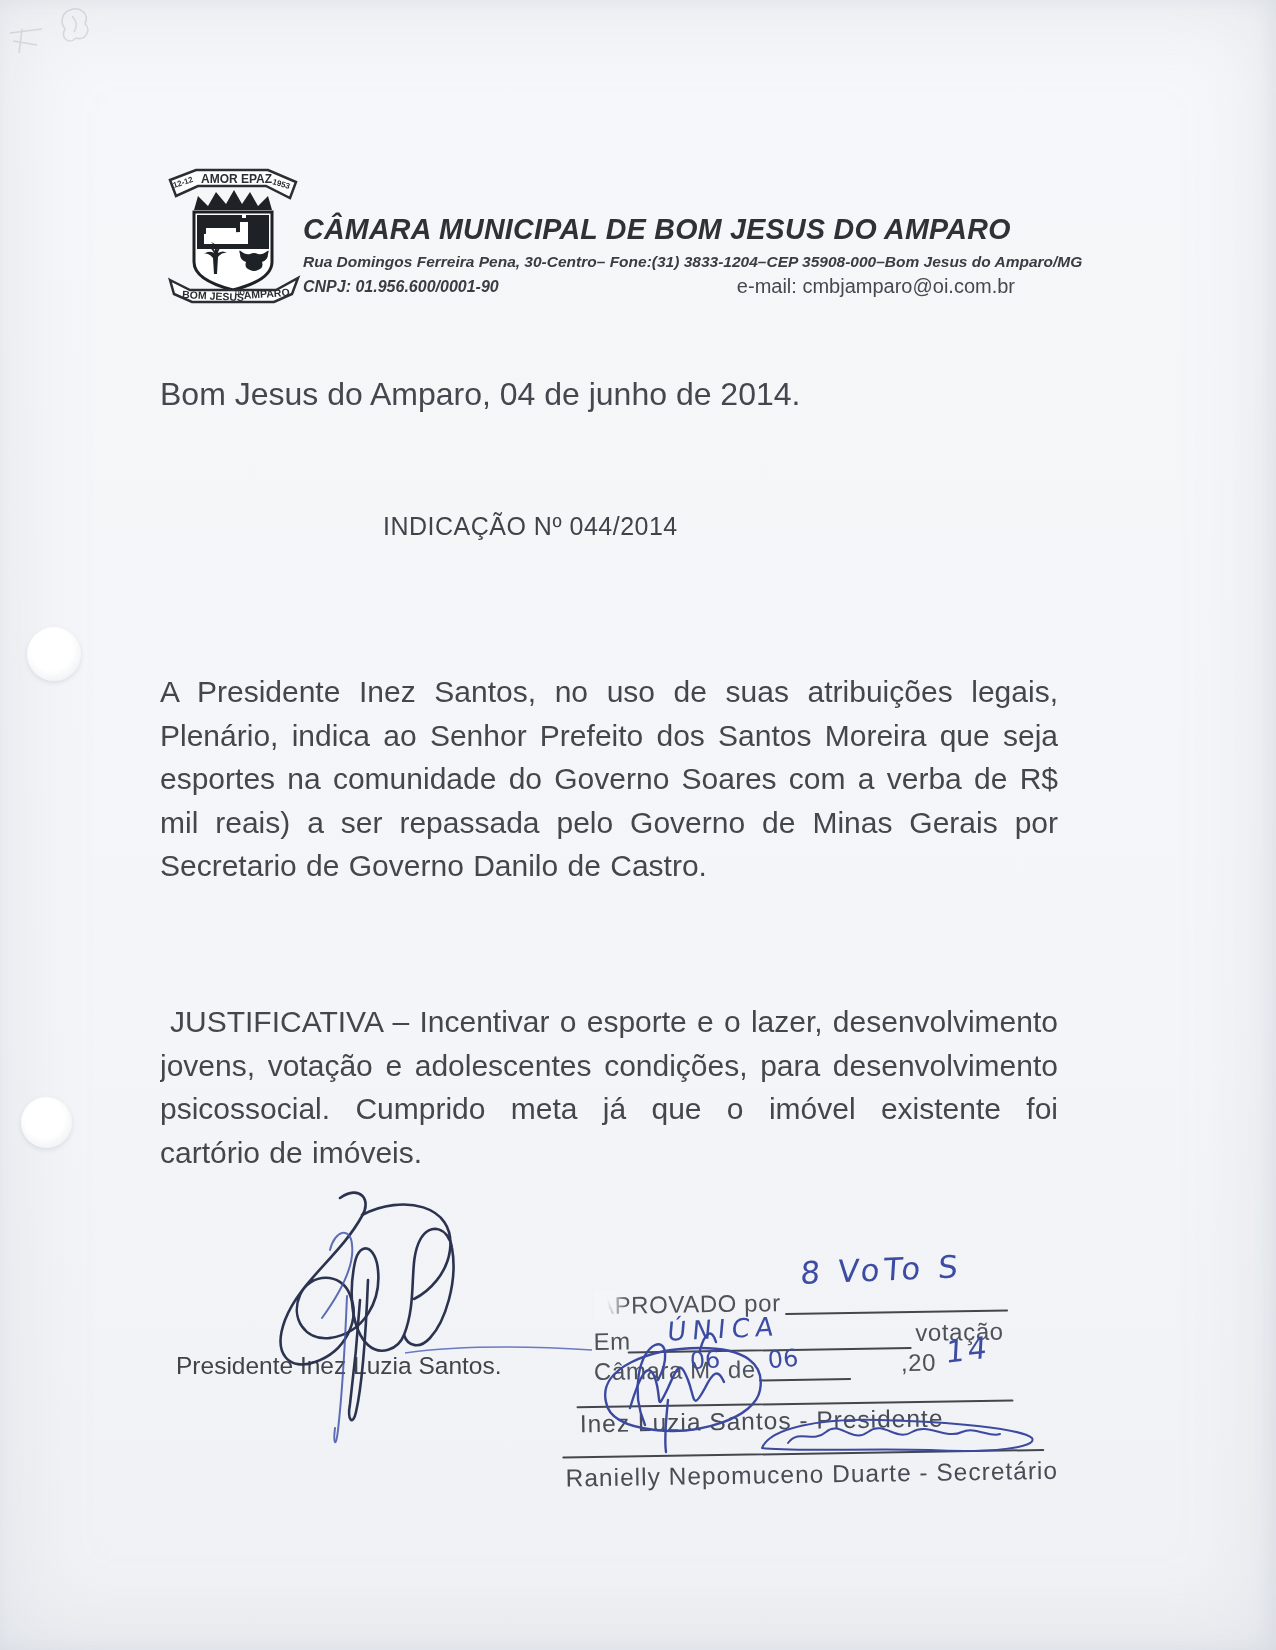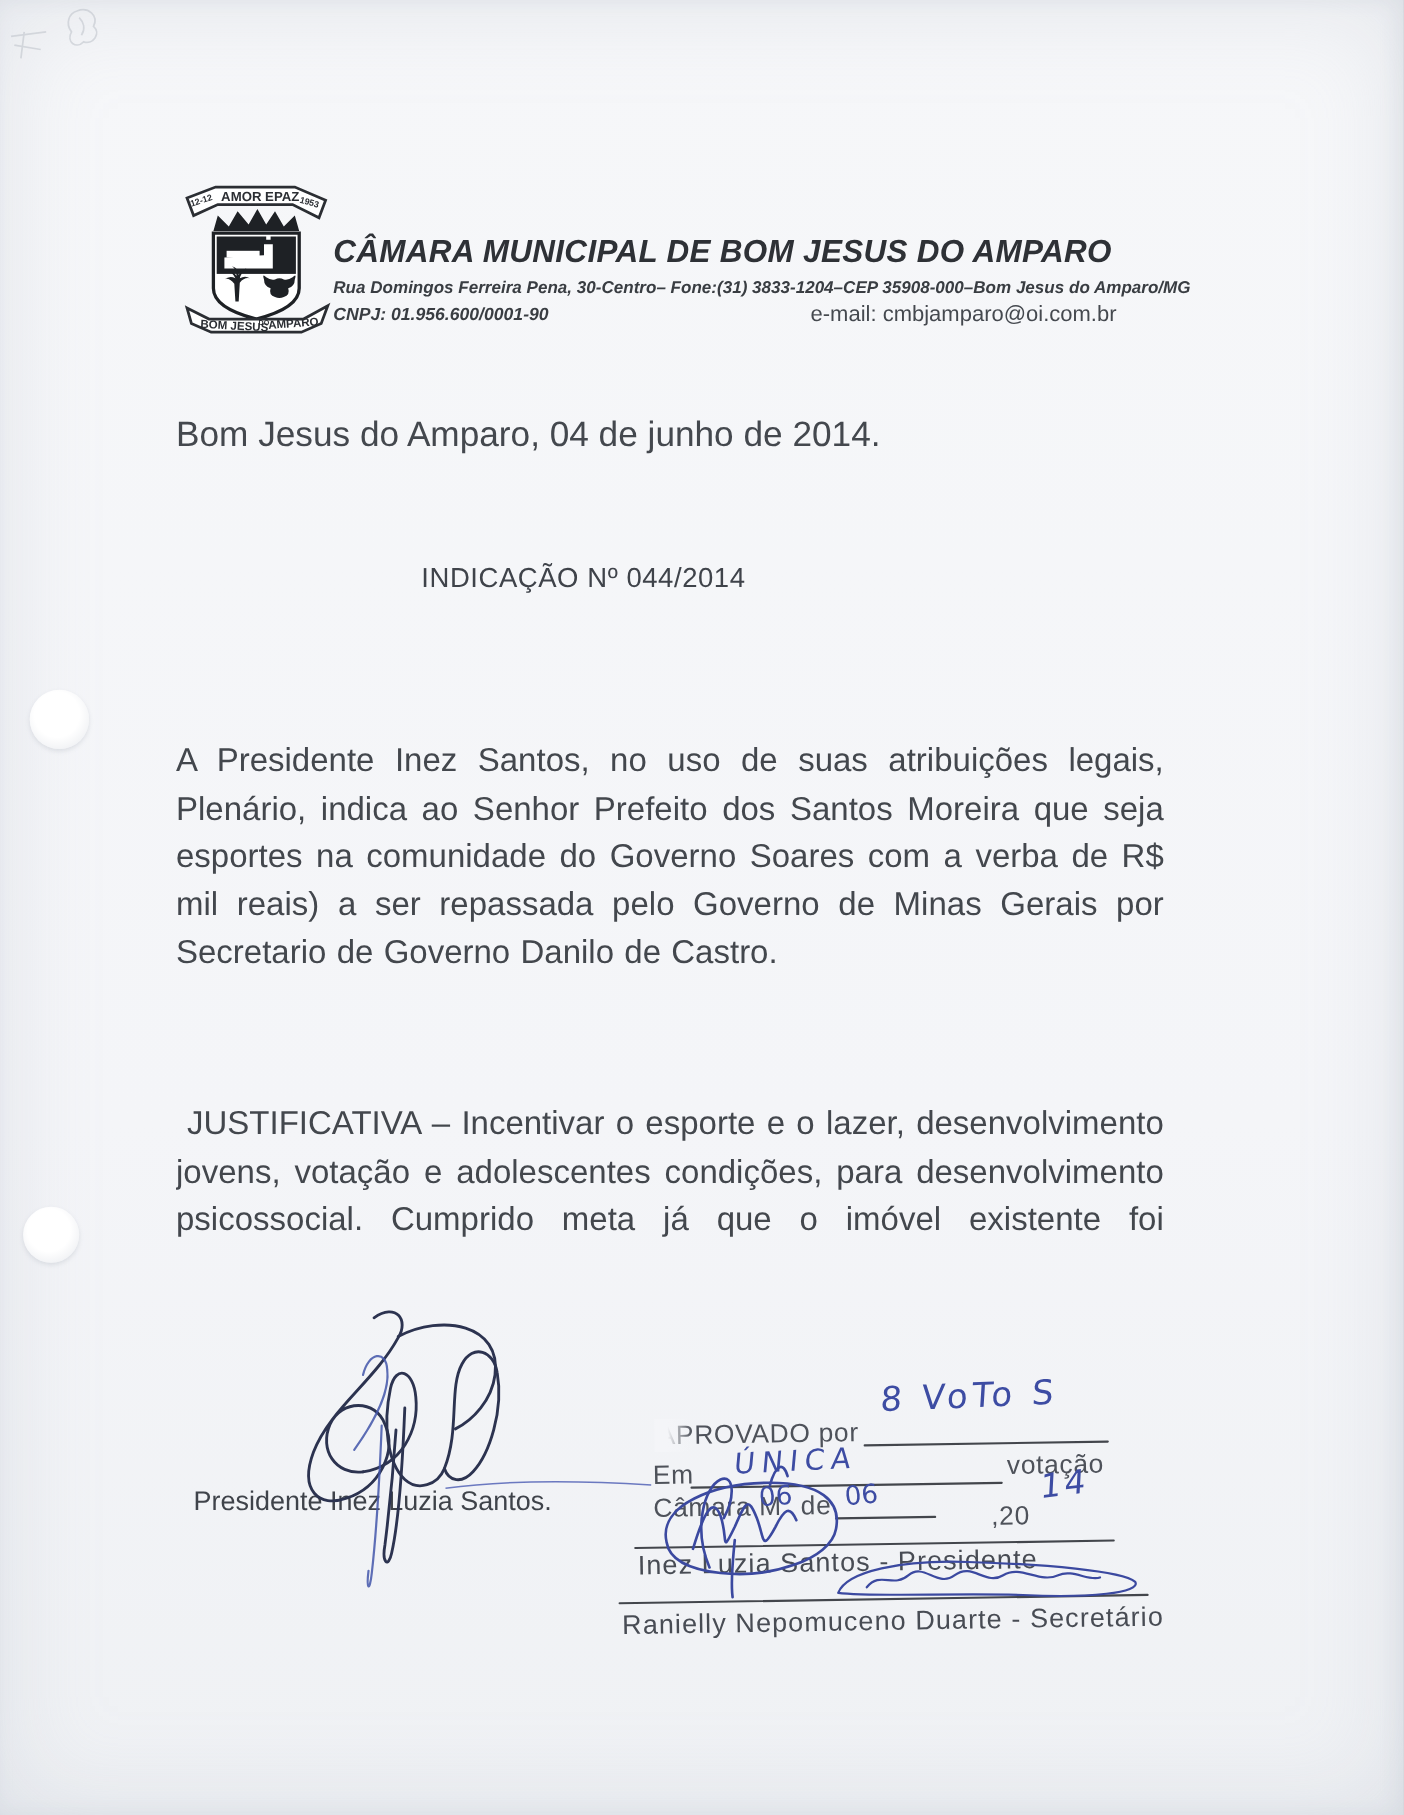--- a/index.html
+++ b/index.html
@@ -106,41 +106,42 @@
     <div class="bl">Plenário, indica ao Senhor Prefeito dos Santos Moreira que seja feita a quadra de</div>
     <div class="bl">esportes na comunidade do Governo Soares com a verba de R$ 100.000,00 (cem</div>
     <div class="bl">mil reais) a ser repassada pelo Governo de Minas Gerais por determinação do</div>
     <div class="bl last">Secretario de Governo Danilo de Castro.</div>
   </div>
 
   <div class="abs para" style="left:160px;top:1000px;">
     <div class="bl indent">JUSTIFICATIVA – Incentivar o esporte e o lazer, desenvolvimento principalmente aos</div>
     <div class="bl">jovens, votação e adolescentes condições, para desenvolvimento físico e</div>
     <div class="bl">psicossocial. Cumprido meta já que o imóvel existente foi adquirido com este</div>
+    <div class="bl last">cartório de imóveis.</div>
   </div>
 
   <div class="abs sig-label" style="left:176px;top:1352px;">Presidente Inez Luzia Santos.</div>
 
   <div class="abs stamp">
     <span class="st" style="left:43px;top:42px;">APROVADO por</span>
     <span class="fade-ap" style="left:40px;top:40px;"></span>
     <span class="ink" style="left:246px;top:6px;font-size:31px;letter-spacing:4px;transform:rotate(-1.5deg) skewX(-6deg);">8 VoTo S</span>
     <span class="ln" style="left:230px;top:66px;width:223px;"></span>
 
     <span class="st" style="left:38px;top:78px;">Em</span>
     <span class="ink" style="left:112px;top:66px;font-size:26px;letter-spacing:6px;transform:rotate(-2deg) skewX(-8deg);">ÚNICA</span>
     <span class="ln" style="left:72px;top:102px;width:284px;"></span>
     <span class="st" style="left:360px;top:74px;">votação</span>
 
     <span class="st" style="left:38px;top:108px;">Câmara M</span>
     <span class="ink" style="left:134px;top:98px;font-size:24px;transform:rotate(-3deg);">06</span>
     <span class="st" style="left:172px;top:108px;">de</span>
     <span class="ln" style="left:203px;top:132px;width:92px;"></span>
     <span class="ink" style="left:212px;top:98px;font-size:24px;transform:rotate(-4deg);">06</span>
-    <span class="st" style="left:345px;top:120px;text-align:right;">,20</span>
+    <span class="st" style="left:345px;top:104px;text-align:right;">,20</span>
     <span class="ink" style="left:390px;top:88px;font-size:30px;letter-spacing:3px;transform:rotate(-6deg) skewX(-10deg);">14</span>
 
     <span class="ln" style="left:20px;top:156px;width:437px;"></span>
     <span class="st nameln" style="left:23px;top:160px;">Inez Luzia Santos - Presidente</span>
 
     <span class="ln" style="left:5px;top:206px;width:482px;"></span>
     <span class="st nameln" style="left:8px;top:214px;">Ranielly Nepomuceno Duarte - Secretário</span>
   </div>
 
   <svg class="abs" width="1276" height="1650" viewBox="0 0 1276 1650" style="left:0;top:0;pointer-events:none;">

